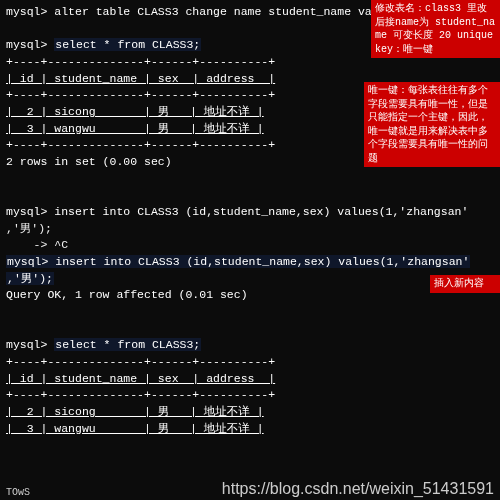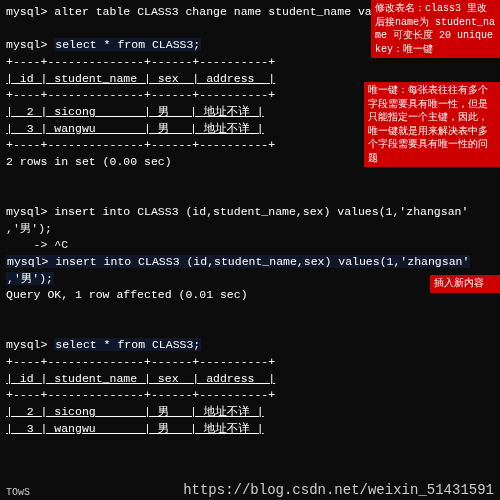--- a/index.html
+++ b/index.html
@@ -46,22 +46,22 @@
       line-height: 1.35;
       max-width: 160px;
       word-break: break-all;
       white-space: normal;
     }
     .footer-url {
       position: absolute;
       bottom: 2px;
       right: 6px;
       color: #cccccc;
-      font-size: 14px;
-      font-family: Liberation Mono, monospace;
+      font-size: 16px;
+      font-family: Liberation Sans, sans-serif;
     }
     .footer-label {
       position: absolute;
       bottom: 2px;
       left: 6px;
       color: #cccccc;
       font-size: 10px;
       font-family: 'Courier New', Courier, monospace;
     }
   </style>

